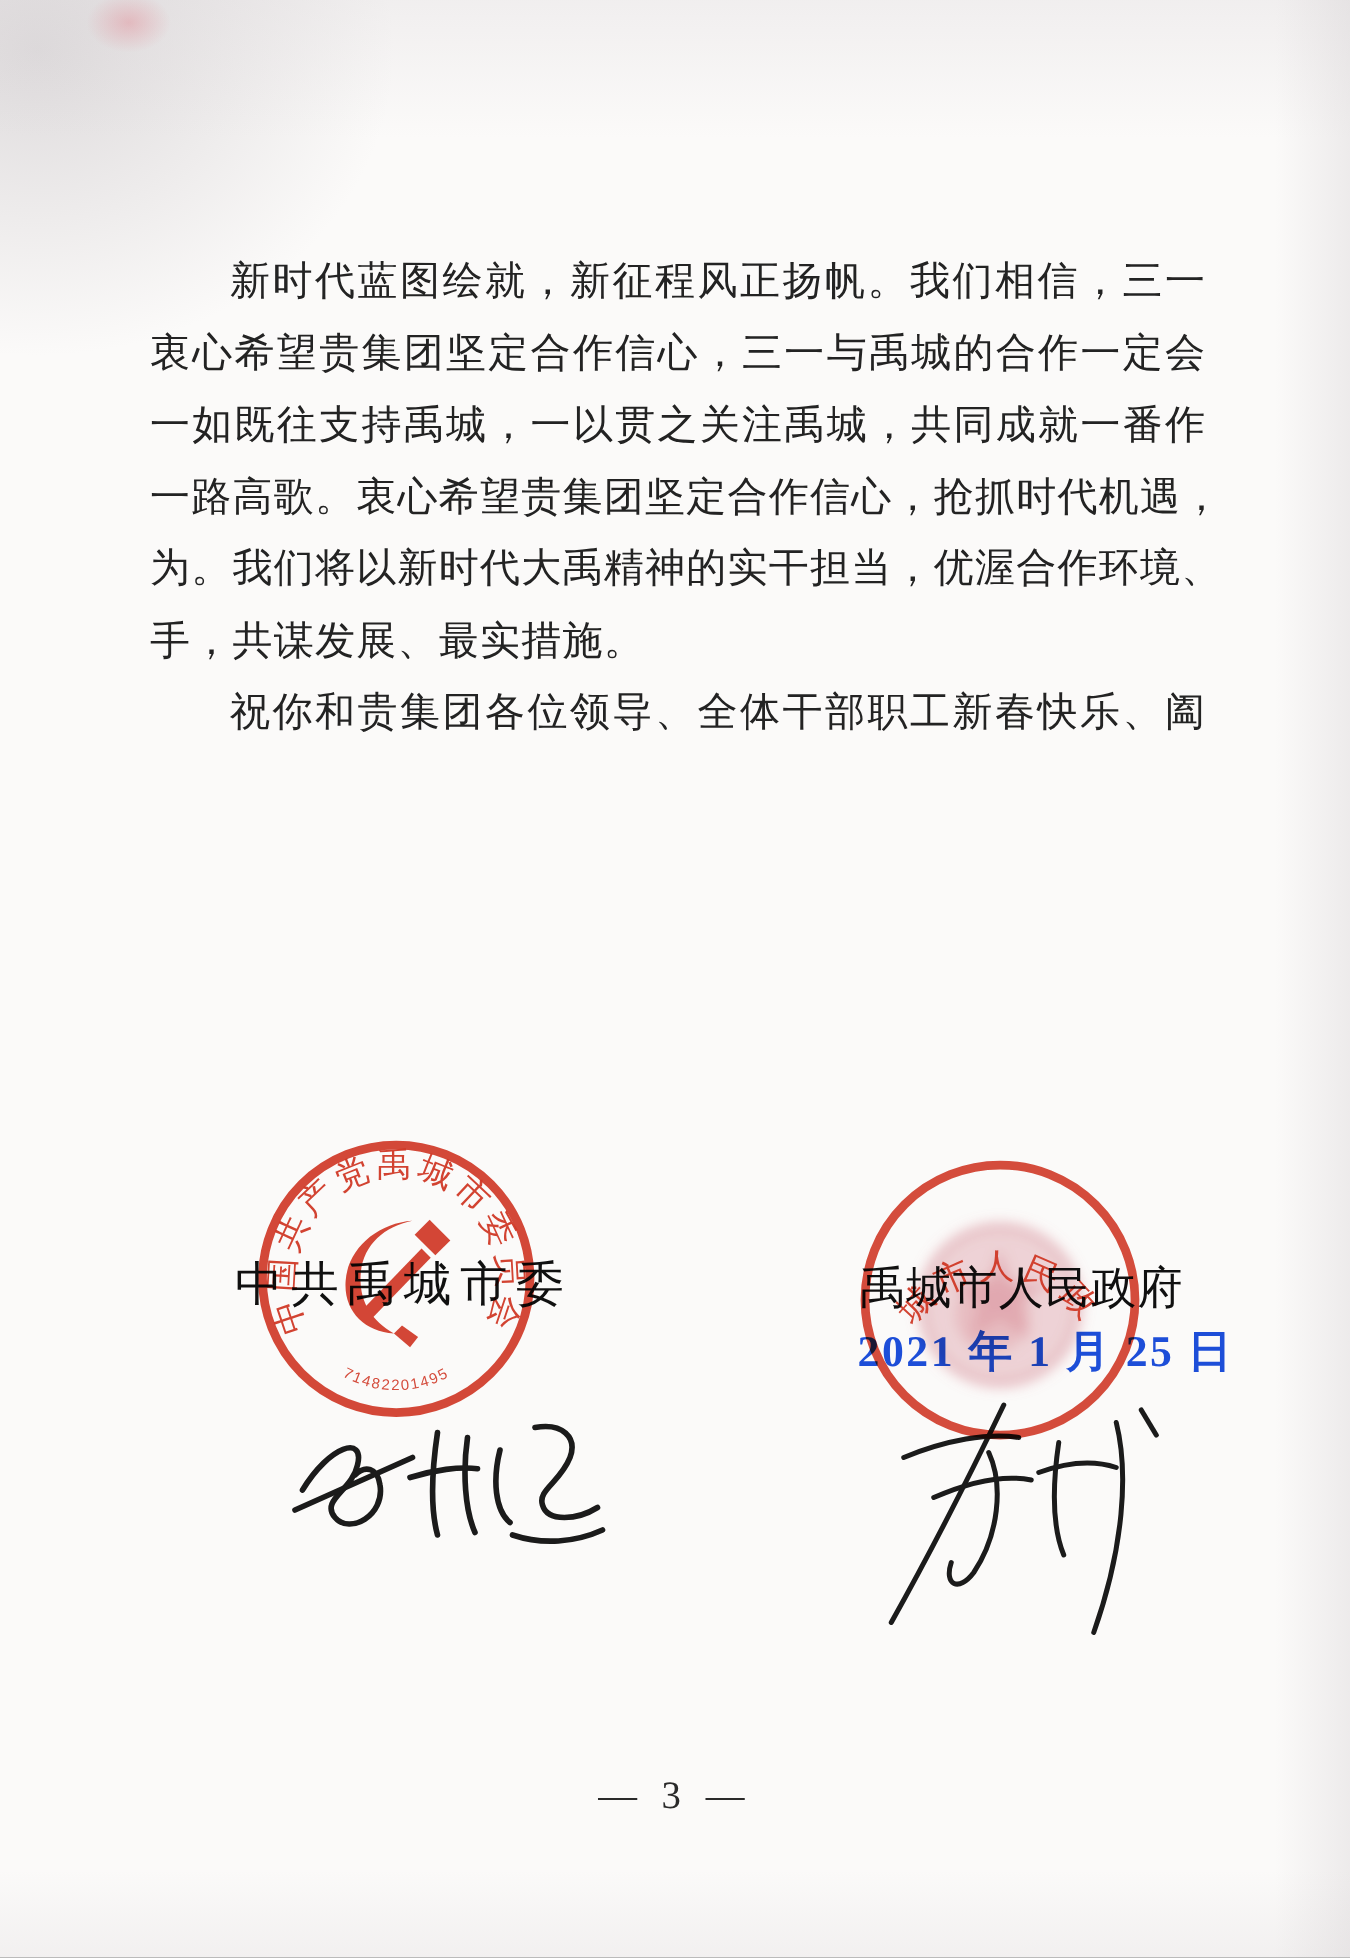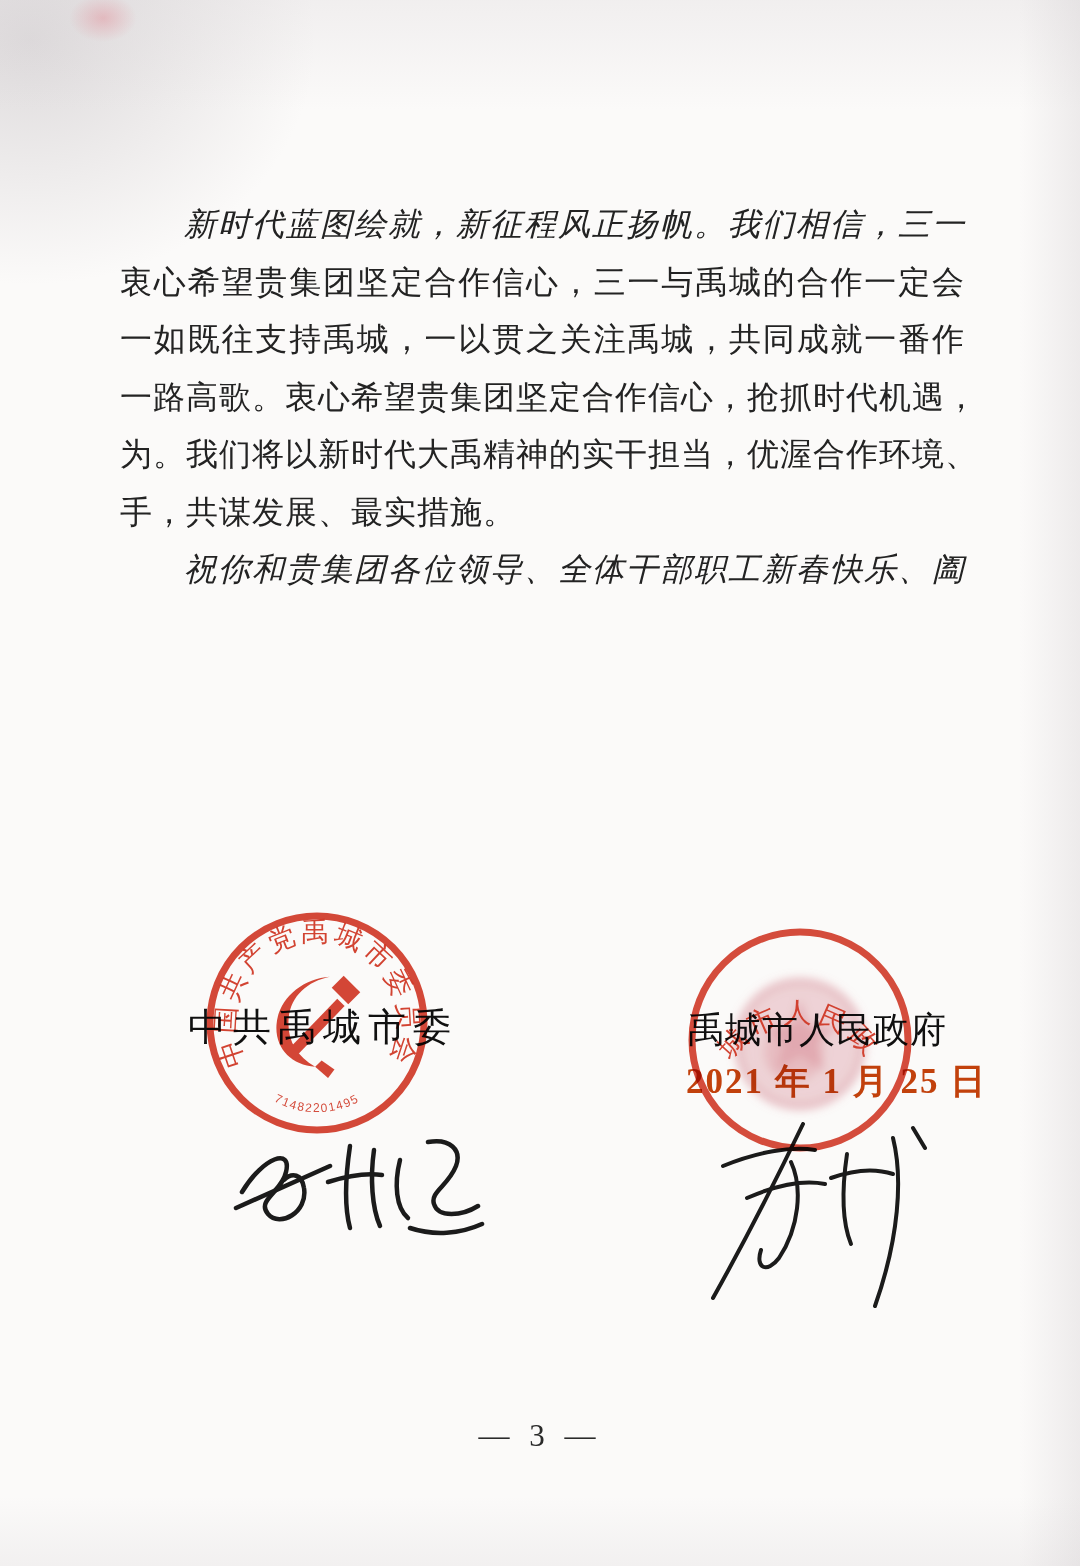--- a/index.html
+++ b/index.html
@@ -20,27 +20,27 @@
   .smudge{position:absolute;left:58px;top:-14px;width:90px;height:64px;pointer-events:none;
     background:radial-gradient(closest-side, rgba(226,140,150,0.45), rgba(226,140,150,0) 75%);}
 
   .doc-text{
     position:absolute; left:120px; top:196px; width:845px;
     font-size:32px; line-height:57.5px; color:#232323;
     letter-spacing:1px;
   }
   .tline{white-space:nowrap; text-align:justify; text-align-last:justify;}
   .tline.end{text-align:left; text-align-last:left;}
-  .tline.ind{padding-left:64px;font-style:italic;}
+  .tline.ind{padding-left:64px;}
 
   .org-name{position:absolute; color:#101010; z-index:3;}
   .org-left{left:188px; top:1002px; font-size:38px; letter-spacing:7px;}
   .org-right{left:688px; top:1006px; font-size:36px; letter-spacing:1px;}
   .date-line{position:absolute; left:686px; top:1058px; font-size:35px; font-weight:600;
-    color:#c2410c; letter-spacing:2px; z-index:3;}
+    color:#1d4ed8; letter-spacing:2px; z-index:3;}
 
   .seal{position:absolute; mix-blend-mode:multiply; z-index:4;}
   .seal-party{left:200px; top:906px; width:234px; height:234px;}
   .seal-gov{left:682px; top:922px; width:236px; height:236px;}
   .sig{position:absolute; mix-blend-mode:multiply; z-index:5;}
   .sig-left{left:232px; top:1128px; width:255px; height:130px;}
   .sig-right{left:695px; top:1116px; width:240px; height:210px;}
 
   .page-number{position:absolute; left:0; top:1418px; width:100%;
     text-align:center; font-size:31px; color:#2a2a2a; letter-spacing:6px;}

